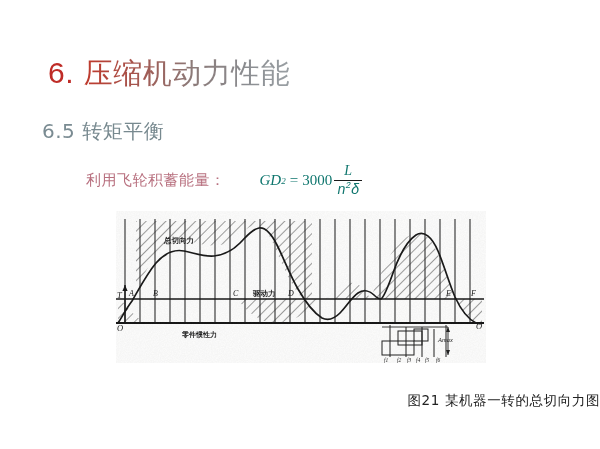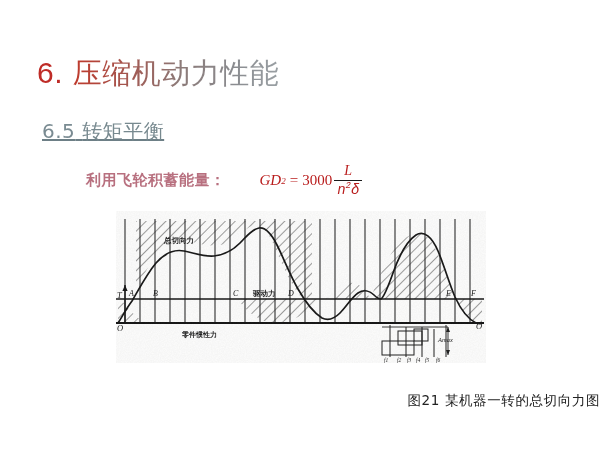--- a/index.html
+++ b/index.html
@@ -12,21 +12,21 @@
     height: 449px;
     position: relative;
     overflow: hidden;
     font-family: "Liberation Sans", "DejaVu Sans", sans-serif;
     -webkit-font-smoothing: antialiased;
   }
 
   
   .slide-title {
     position: absolute;
-    left: 37px;
+    left: 48px;
     top: 56px;
     font-size: 29px;
     line-height: 1.12;
     letter-spacing: 0.5px;
     white-space: nowrap;
     font-family: "DejaVu Sans", "Liberation Sans", sans-serif;
   }
   .title-num {
     color: #bf2c27;
     font-family: "Liberation Sans", sans-serif;
@@ -43,48 +43,46 @@
   
   .slide-subtitle {
     position: absolute;
     left: 42px;
     top: 118px;
     font-size: 20px;
     white-space: nowrap;
     color: #6d7f86;
     font-family: "DejaVu Sans", "Liberation Sans", sans-serif;
     letter-spacing: 0.5px;
-    text-decoration: underline;
   }
   .sub-num { color: #7a8b92; }
   .sub-text { color: #77898f; }
 
   
   .formula-row {
     position: absolute;
     left: 86px;
     top: 164px;
     display: flex;
     align-items: center;
     white-space: nowrap;
   }
   .formula-lead {
     font-size: 15px;
     color: #b8707f;
     font-family: "DejaVu Sans", "Liberation Sans", sans-serif;
     letter-spacing: 0.5px;
-    font-weight: bold;
   }
   .formula-math {
     margin-left: 34px;
     display: flex;
     align-items: center;
     font-family: "Liberation Serif", "DejaVu Serif", serif;
     font-size: 15px;
-    color: #b91c1c;
+    color: #0f766e;
   }
   .formula-math i { font-style: italic; }
   .sup { font-size: 9px; vertical-align: super; font-style: italic; }
   .eq { margin: 0 4px; }
   .frac {
     display: inline-flex;
     flex-direction: column;
     align-items: center;
     vertical-align: middle;
     margin-left: 2px;

